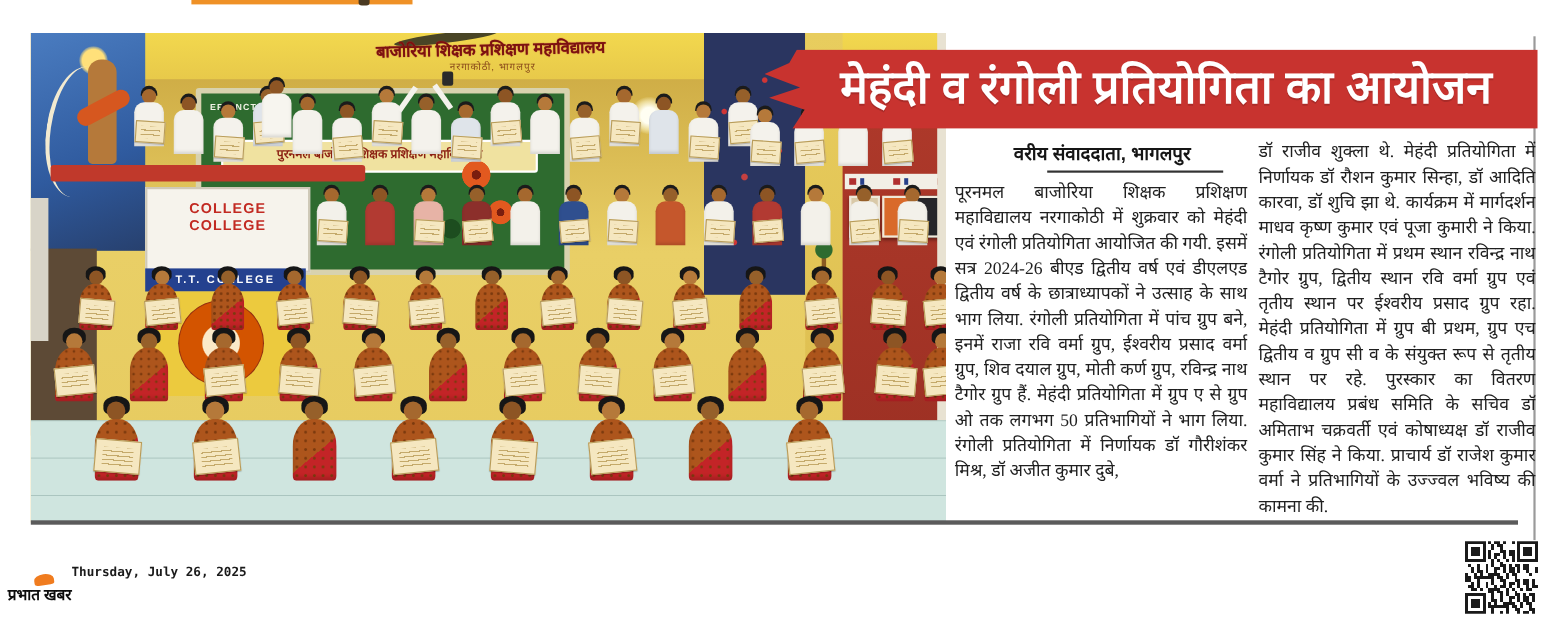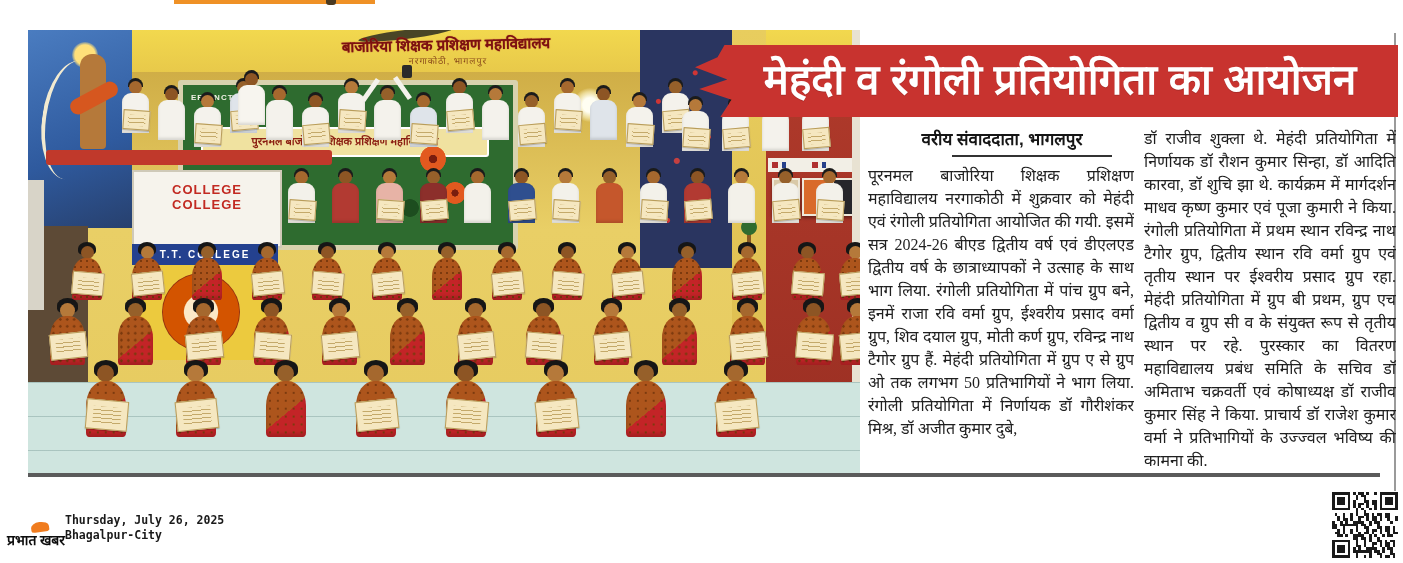--- a/index.html
+++ b/index.html
@@ -547,21 +547,20 @@
 
   <div class="abs" id="bottom-rule"></div>
   <div class="abs" id="right-vline"></div>
 
   <div class="abs" id="logo">
     <span class="flame"></span>
     <span class="txt">प्रभात खबर</span>
   </div>
   <div class="abs" id="footer-text">
     <div>Thursday, July 26, 2025</div>
-    <div>Bhagalpur-City</div>
   </div>
   <svg class="abs" id="qr" viewBox="0 0 25 25" shape-rendering="crispEdges">
       <rect x="0" y="0" width="25" height="25" fill="#ffffff"></rect>
       <rect x="0" y="11" width="1" height="1" fill="#1a1a1a"></rect>
       <rect x="0" y="12" width="1" height="1" fill="#1a1a1a"></rect>
       <rect x="0" y="13" width="1" height="1" fill="#1a1a1a"></rect>
       <rect x="1" y="8" width="1" height="1" fill="#1a1a1a"></rect>
       <rect x="1" y="12" width="1" height="1" fill="#1a1a1a"></rect>
       <rect x="1" y="13" width="1" height="1" fill="#1a1a1a"></rect>
       <rect x="1" y="15" width="1" height="1" fill="#1a1a1a"></rect>

